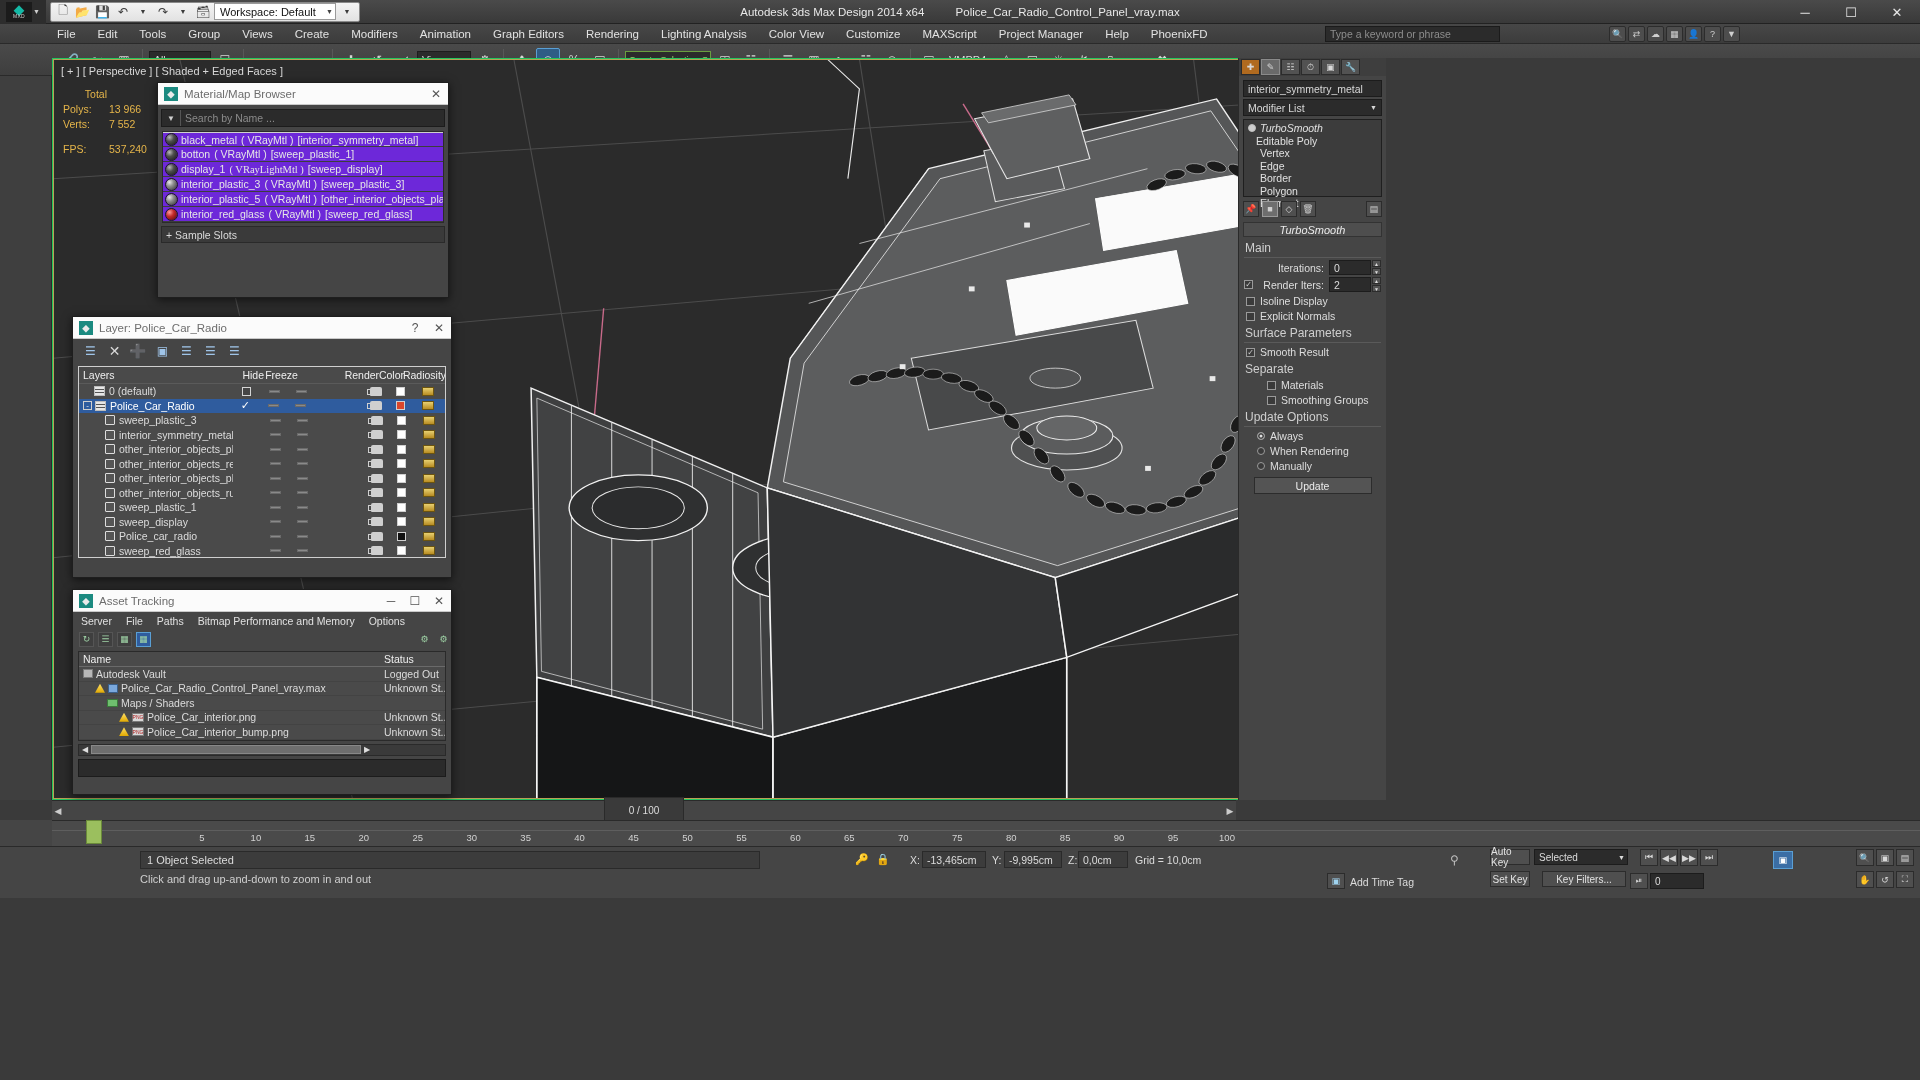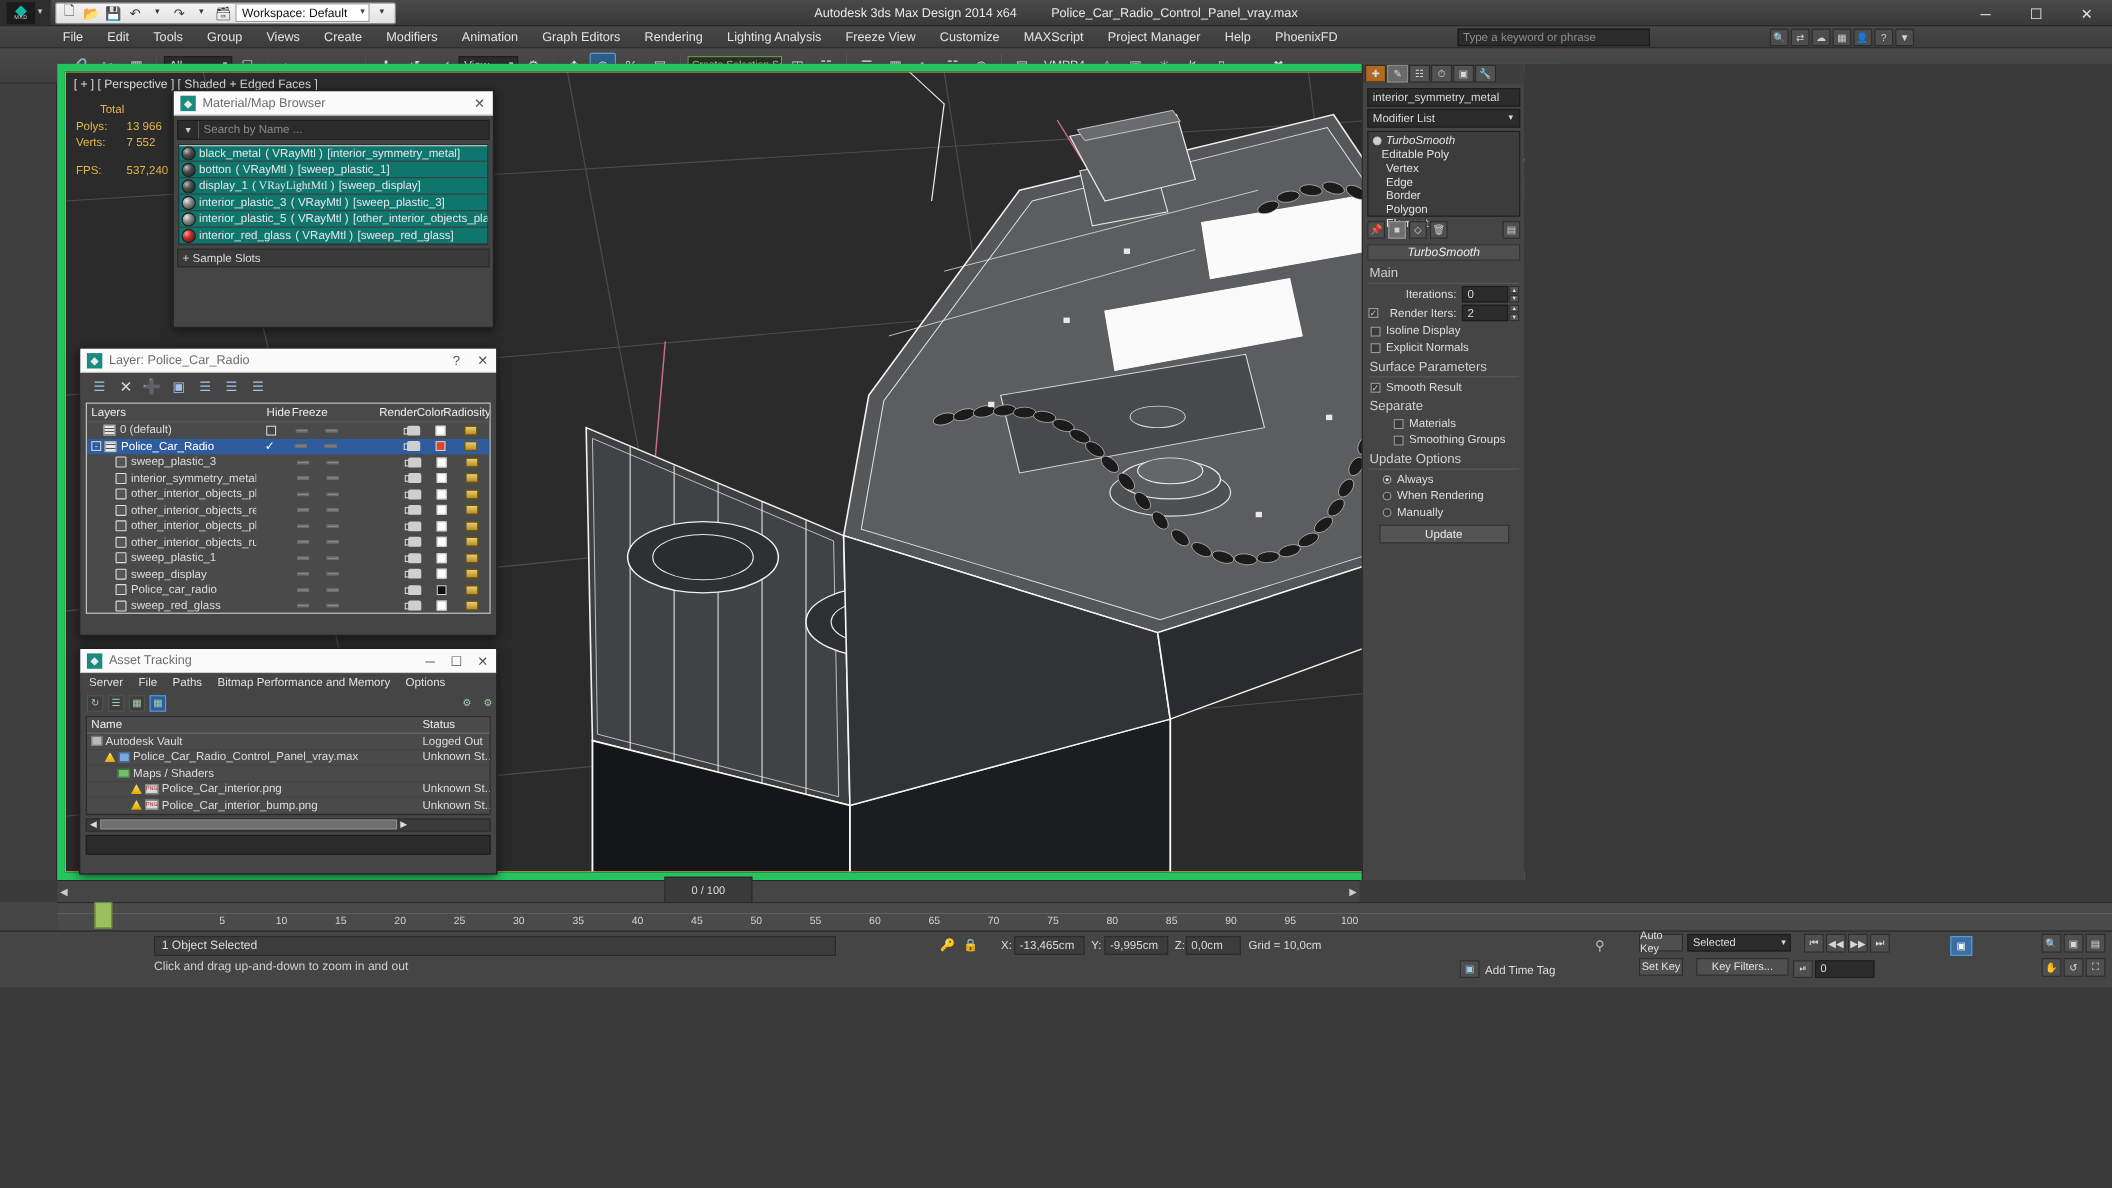--- a/index.html
+++ b/index.html
@@ -100,21 +100,21 @@
     height:18px; width:86px; background:#2b2b2b; border:1px solid #6a9f3f;
     color:#9fcf6f; font-size:9.5px; padding:0 2px 0 3px; display:flex;align-items:center;
     overflow:hidden; white-space:nowrap;
   }
   .vmpp { font-size:11px; color:#ddd; margin:0 6px; }
 
   
   .viewport {
     position:absolute; left: 52px; top: 58px; width: 1366px; height: 742px;
     background:#2b2b2b; overflow:hidden;
-    border: 7px solid #22c55e;
+    border: 1px solid #22c55e;
   }
   .vp-label { position:absolute; left:8px; top:6px; font-size:11px; color:#d8d8d8; }
   .vp-stats { position:absolute; left:10px; top:28px; font-size:10.5px; line-height:15px; color:#e5b54a;}
   .vp-stats .k { display:inline-block; width:46px; color:#e5b54a;}
   .vp-stats .v { color:#e5b54a; }
   .vp-yellowborder{ position:absolute; inset:0; border:1px solid #b9a055; pointer-events:none;}
 
   
   .dlg { position:absolute; background:#454545; border:1px solid #1e1e1e;
     box-shadow: 0 2px 9px rgba(0,0,0,.6); }
@@ -129,21 +129,21 @@
   
   #matbrowser { left:157px; top:82px; width:292px; height:216px; }
   .mb-search { height:18px; margin:4px 3px; background:#2b2b2b; border:1px solid #1c1c1c;
     display:flex;align-items:center; }
   .mb-search .tri { width:18px;text-align:center;color:#cfcfcf;font-size:8px;}
   .mb-search .ip { flex:1; color:#8b8b8b; font-size:10.5px; background:#2b2b2b;
     border-left:1px solid #555; padding-left:4px; height:16px; line-height:16px;}
   .mb-group { height:17px; margin:2px 3px; background:#3a3a3a; border:1px solid #2a2a2a;
     display:flex; align-items:center; padding-left:4px; font-size:10.5px; color:#dadada;}
   .mb-group.sel { background:#2f5c9e; border-color:#2a4f87; color:#fff;}
-  .mb-list { margin:0 4px; border:1px solid #2b2b2b; background:#0f766e;}
+  .mb-list { margin:0 4px; border:1px solid #2b2b2b; background:#6d28d9;}
   .mb-item { height:15px; display:flex;align-items:center; padding-left:3px;
     font-size:10.5px; color:#e6e6e6; border-bottom:1px solid #3d3d3d; white-space:nowrap; overflow:hidden;}
   .mb-item:first-child{ border-top:1px solid #cfcfcf; border-bottom:1px solid #3d3d3d;}
   .sph { width:11px;height:11px;border-radius:50%;margin-right:4px;flex:0 0 auto;
     background: radial-gradient(circle at 32% 30%, #e8e8e8 0%, #8e8e8e 38%, #2a2a2a 100%);
     outline:1px solid #1c1c1c;}
   .sph.red { background: radial-gradient(circle at 32% 30%, #ff9a9a 0%, #c22a2a 40%, #4a0707 100%);}
   .sph.dark { background: radial-gradient(circle at 32% 30%, #b9b9b9 0%, #4e4e4e 40%, #141414 100%);}
 
   
@@ -351,21 +351,21 @@
       <div class="menuitem">Edit</div>
       <div class="menuitem">Tools</div>
       <div class="menuitem">Group</div>
       <div class="menuitem">Views</div>
       <div class="menuitem">Create</div>
       <div class="menuitem">Modifiers</div>
       <div class="menuitem">Animation</div>
       <div class="menuitem">Graph Editors</div>
       <div class="menuitem">Rendering</div>
       <div class="menuitem">Lighting Analysis</div>
-      <div class="menuitem">Freeze View</div>
+      <div class="menuitem">Color View</div>
       <div class="menuitem">Customize</div>
       <div class="menuitem">MAXScript</div>
       <div class="menuitem">Project Manager</div>
       <div class="menuitem">Help</div>
       <div class="menuitem">PhoenixFD</div>
       <div class="search-box">
       <span>Type a keyword or phrase</span>
     </div>
     <div class="menubar-icons">
       <div class="mbi">🔍</div>

